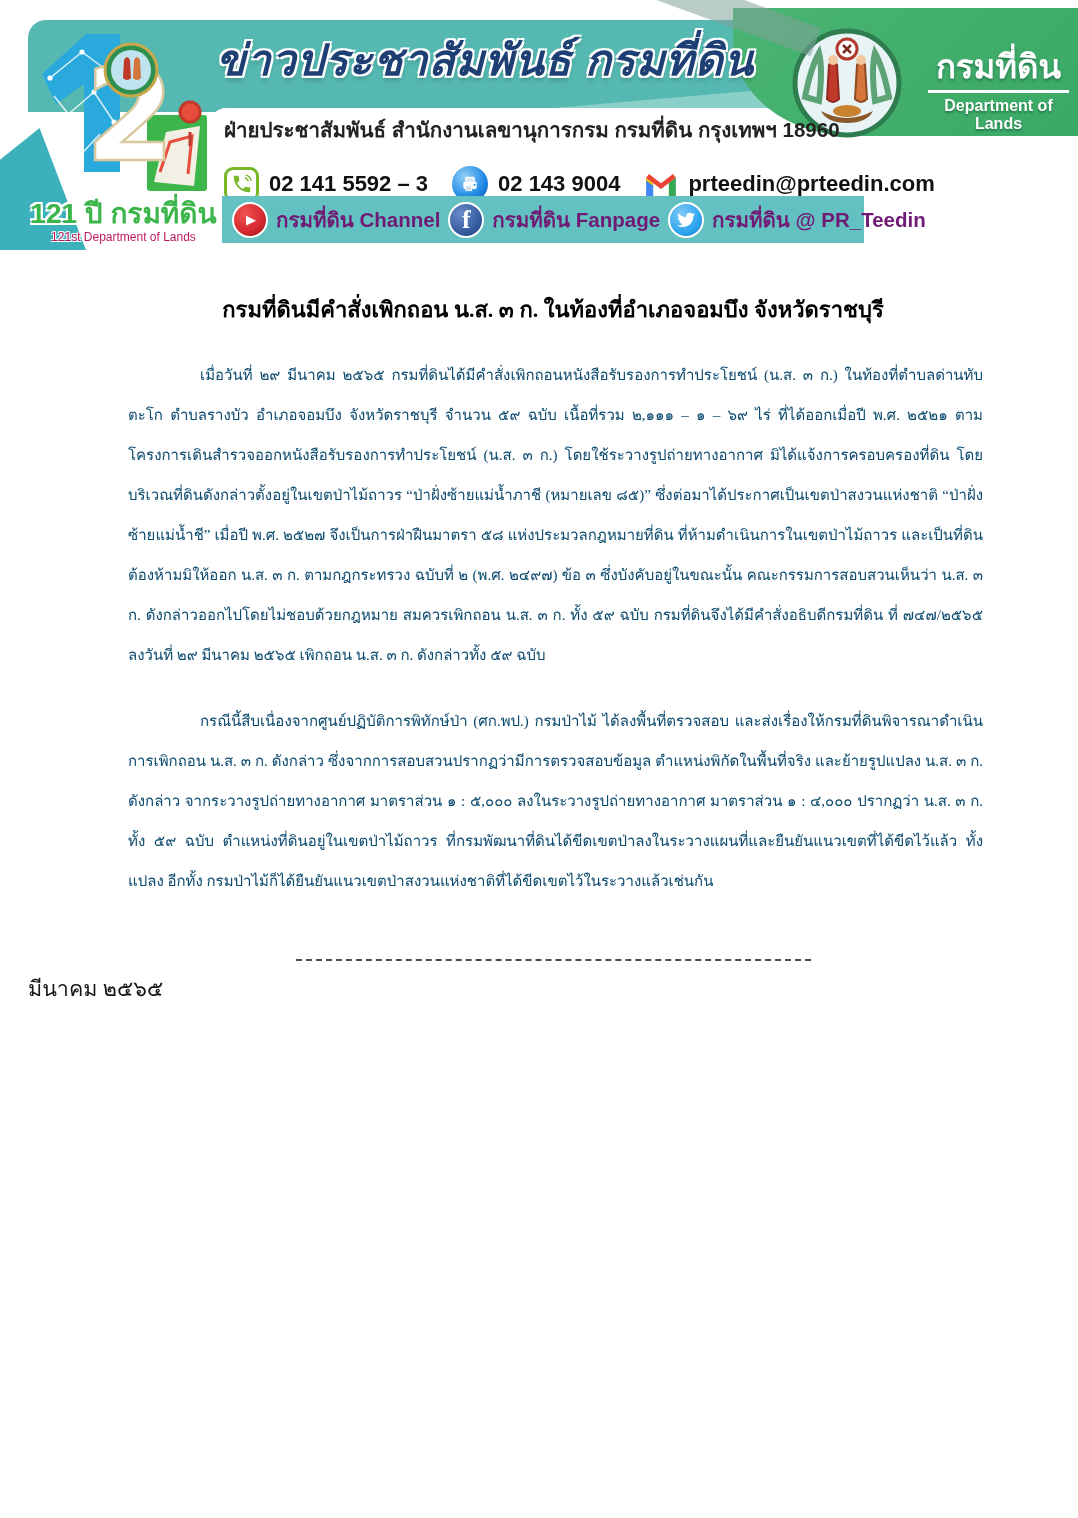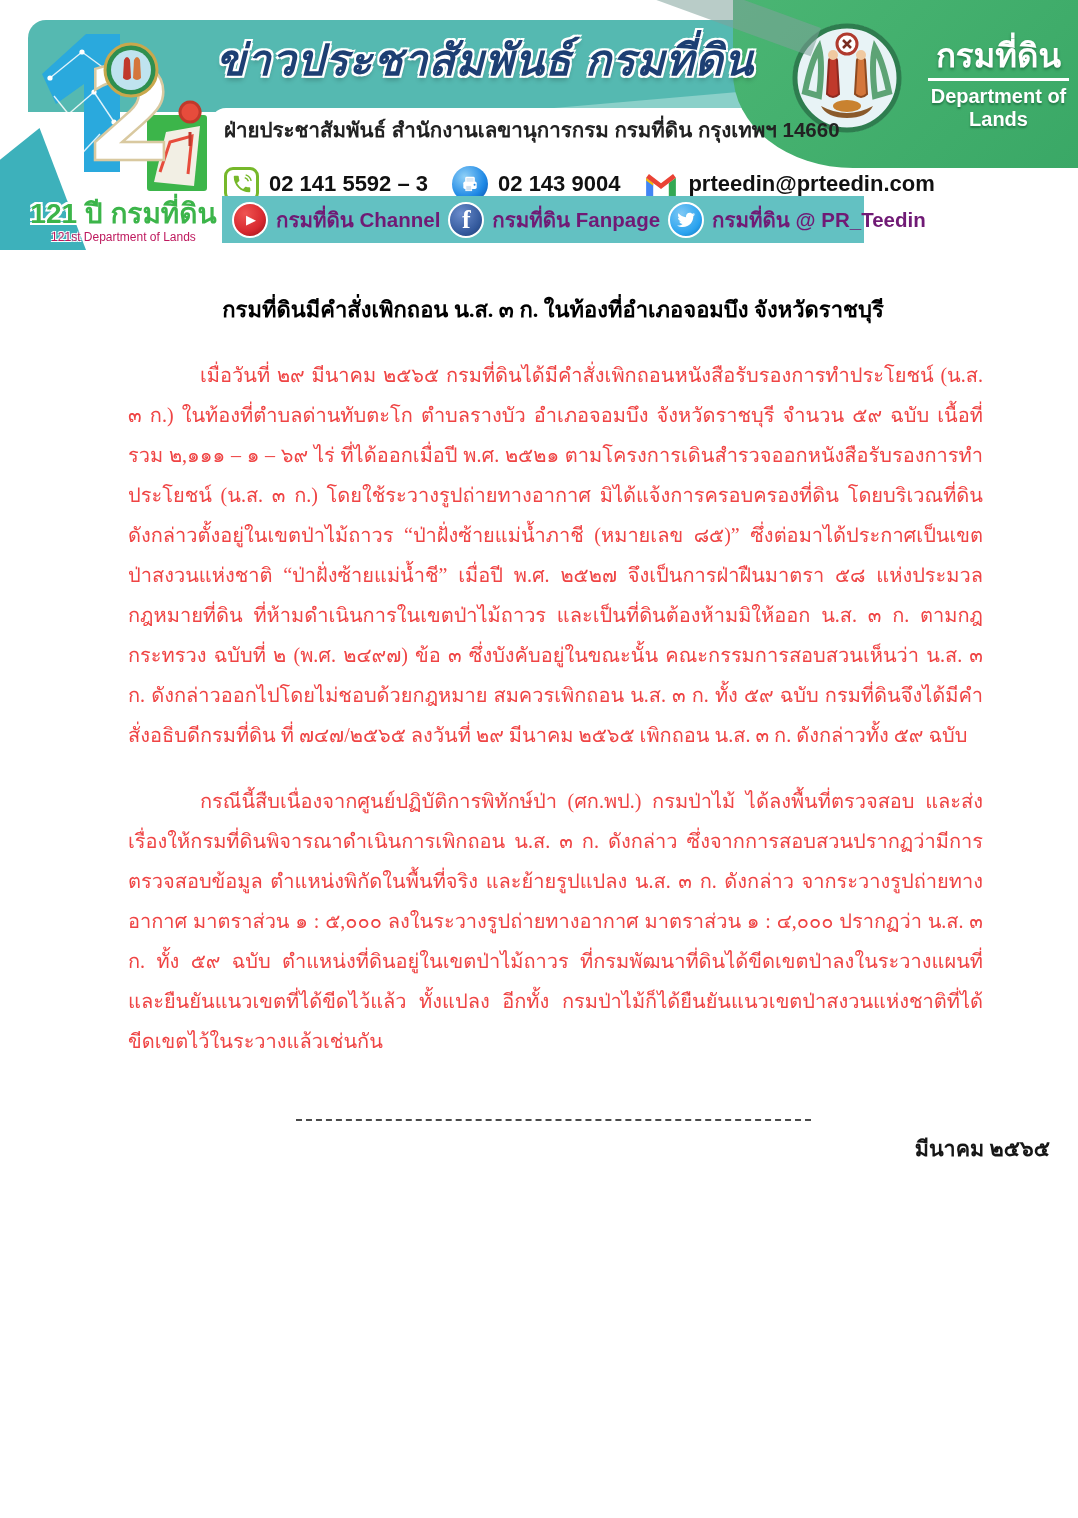--- a/index.html
+++ b/index.html
@@ -25,40 +25,40 @@
     position:absolute; left:0; top:128px; width:86px; height:122px;
     background:#3db1bb; clip-path:polygon(46% 0, 100% 100%, 0 100%, 0 26%);
     z-index:0;
   }
   .white-card {
     position:absolute; left:210px; top:108px; width:668px; height:142px;
     background:#fff; border-radius:16px 0 0 0; z-index:1;
   }
 
   .green-panel {
-    position:absolute; right:0; top:0; width:345px; height:168px;
+    position:absolute; right:0; top:8px; width:345px; height:128px;
     background:linear-gradient(135deg,#4ab573,#3aa866);
     border-bottom-left-radius:120px 95px; z-index:1;
-    display:flex; align-items:flex-start; padding:22px 0 0 58px;
+    display:flex; align-items:center; padding:22px 0 0 58px;
   }
   .green-stripe {
     position:absolute; right:255px; top:-14px; width:240px; height:30px;
     background:#7fa39b; transform:rotate(20deg); opacity:.55; z-index:2;
   }
   .emblem { width:112px; height:112px; flex:0 0 auto; }
   .dept-text { margin:16px 0 0 16px; text-align:center; }
   .dept-name-th {
     display:inline-block; color:#fff; font-family:"Liberation Sans",sans-serif;
     font-weight:bold; font-size:33px; line-height:1.1; padding:0 8px 4px 8px;
     border-bottom:3px solid #fff;
     text-shadow:0 2px 3px rgba(0,60,30,.45);
   }
   .dept-name-en {
     margin-top:4px; color:#fff; font-family:"Liberation Sans",sans-serif;
-    font-weight:bold; font-size:20px; text-shadow:0 2px 2px rgba(0,60,30,.45);
+    font-weight:bold; font-size:16px; text-shadow:0 2px 2px rgba(0,60,30,.45);
   }
 
   .header-title {
     position:absolute; left:216px; top:26px; z-index:2;
     font-family:"Liberation Sans",sans-serif; font-weight:bold; font-style:italic;
     font-size:43px; letter-spacing:1px; color:#1d3f73; white-space:nowrap;
     text-shadow:-2px -2px 0 #fff, 2px -2px 0 #fff, -2px 2px 0 #fff, 2px 2px 0 #fff, 0 4px 5px rgba(0,0,0,.25);
     text-align:center;
   }
 
@@ -123,29 +123,29 @@
     border:2px solid #fff; display:flex; align-items:center; justify-content:center;
   }
 
   
   .doc { position:relative;margin-left:28px; }
   .doc-title {
     margin-top:42px; text-align:center; font-weight:bold; font-size:22px; color:#000;
   }
   .doc p {
     margin:26px 95px 0 100px; text-indent:72px;
-    font-size:20px; line-height:40px; text-align:justify; color:#ef4444;
+    font-size:15px; line-height:40px; text-align:justify; color:#0c4a6e;
   }
   .doc p.first { margin-top:28px; }
   .divider {
     width:515px; margin:58px auto 0 auto; border-top:2px dashed #4a4a4a; height:0;
   }
   .date-line {
-    margin-top:10px; padding-right:28px; text-align:right;
-    font-size:21.5px; color:#161616;font-weight:bold;
+    margin-top:10px; padding-right:28px; text-align:left;
+    font-size:21.5px; color:#161616;
   }
 </style>
 </head>
 <body>
 
 <div class="header">
   <div class="teal-band"></div>
   <div class="teal-swoosh"></div>
   <div class="teal-wedge"></div>
   <div class="white-card"></div>
@@ -203,21 +203,21 @@
       <circle cx="97" cy="48" r="26" fill="#2f8f4f" stroke="#c9a84c" stroke-width="3"></circle>
       <circle cx="97" cy="48" r="20" fill="#bfe3ef"></circle>
       <path d="M90,38 q3,-6 6,0 l1,18 q-4,4 -8,0 z" fill="#c0392b"></path>
       <path d="M100,38 q3,-6 6,0 l1,18 q-4,4 -8,0 z" fill="#d4763b"></path>
     </svg>
     <div class="logo-121-caption">121 ปี กรมที่ดิน</div>
     <div class="logo-121-caption-en">121st Department of Lands</div>
   </div>
 
   <div class="contact-block">
-    <div class="address-line">ฝ่ายประชาสัมพันธ์ สำนักงานเลขานุการกรม กรมที่ดิน กรุงเทพฯ 14660</div>
+    <div class="address-line">ฝ่ายประชาสัมพันธ์ สำนักงานเลขานุการกรม กรมที่ดิน กรุงเทพฯ 18960</div>
     <div class="contact-row">
       <span class="icon-phone">
         <svg width="22" height="22" viewBox="0 0 24 24">
             <path fill="#76b82a" d="M6.6 10.8c1.4 2.8 3.8 5.2 6.6 6.6l2.2-2.2c.3-.3.7-.4 1-.2 1.1.4 2.3.6 3.6.6.6 0 1 .4 1 1V20c0 .6-.4 1-1 1C10.6 21 3 13.4 3 4c0-.6.4-1 1-1h3.5c.6 0 1 .4 1 1 0 1.2.2 2.4.6 3.6.1.3 0 .7-.2 1l-2.3 2.2z"></path>
             <path fill="none" stroke="#76b82a" stroke-width="1.6" d="M15 5q3 1 4 4 M16 2q5 1.5 6 6.5"></path>
           </svg>
       </span>
       <span class="contact-num">02 141 5592 – 3</span>
       <span class="icon-fax">
         <svg width="20" height="20" viewBox="0 0 24 24">

